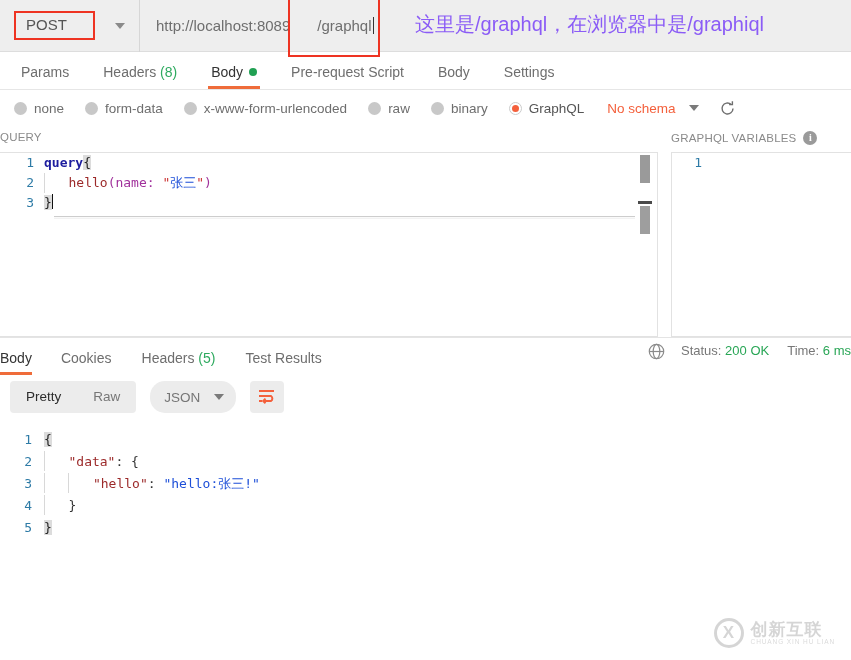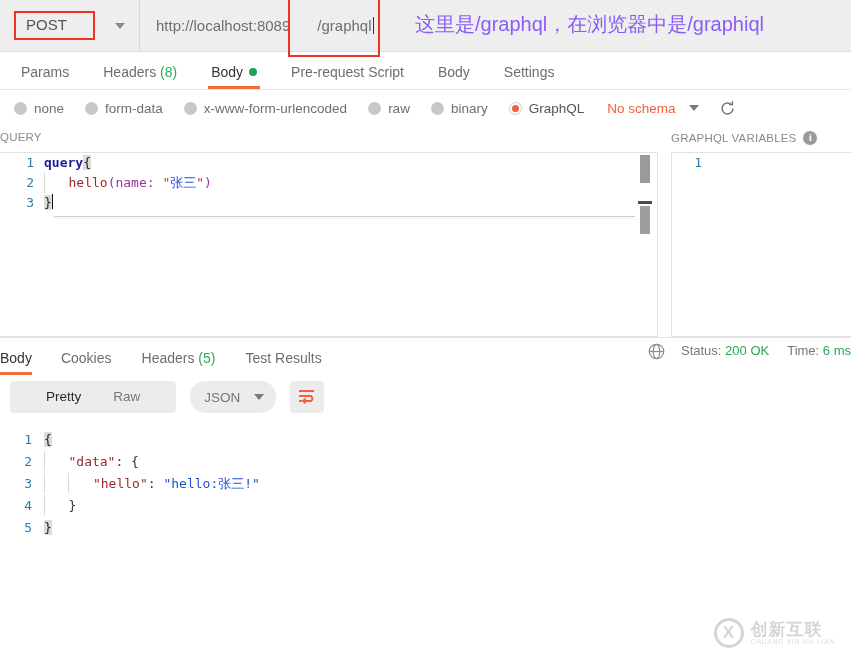--- a/index.html
+++ b/index.html
@@ -361,21 +361,21 @@
     display: flex;
     align-items: center;
     padding-left: 10px;
   }
   .fmt-group {
     background: #ececec;
     border-radius: 4px;
     display: flex;
     align-items: center;
     height: 32px;
-    padding: 0 20px;
+    padding: 0 0;
   }
   .fmt-tab {
     padding: 0 16px;
     font-size: 13.5px;
     color: #767676;
     line-height: 32px;
     cursor: pointer;
   }
   .fmt-tab.active { color: #2c2c2c; }
   .fmt-select {

